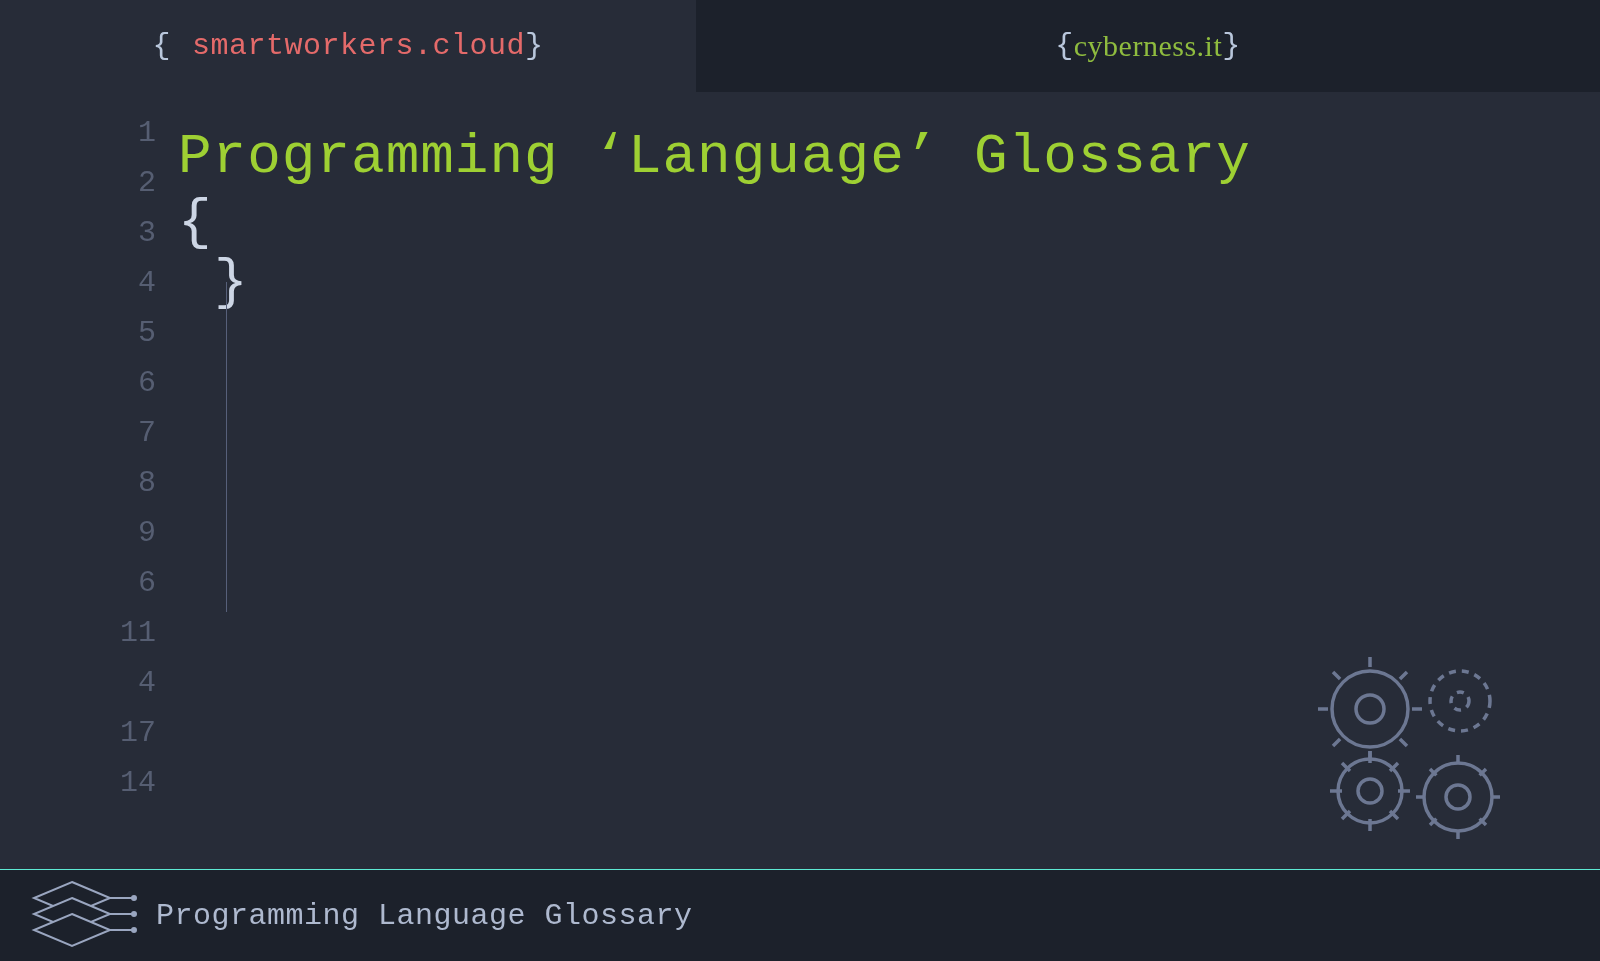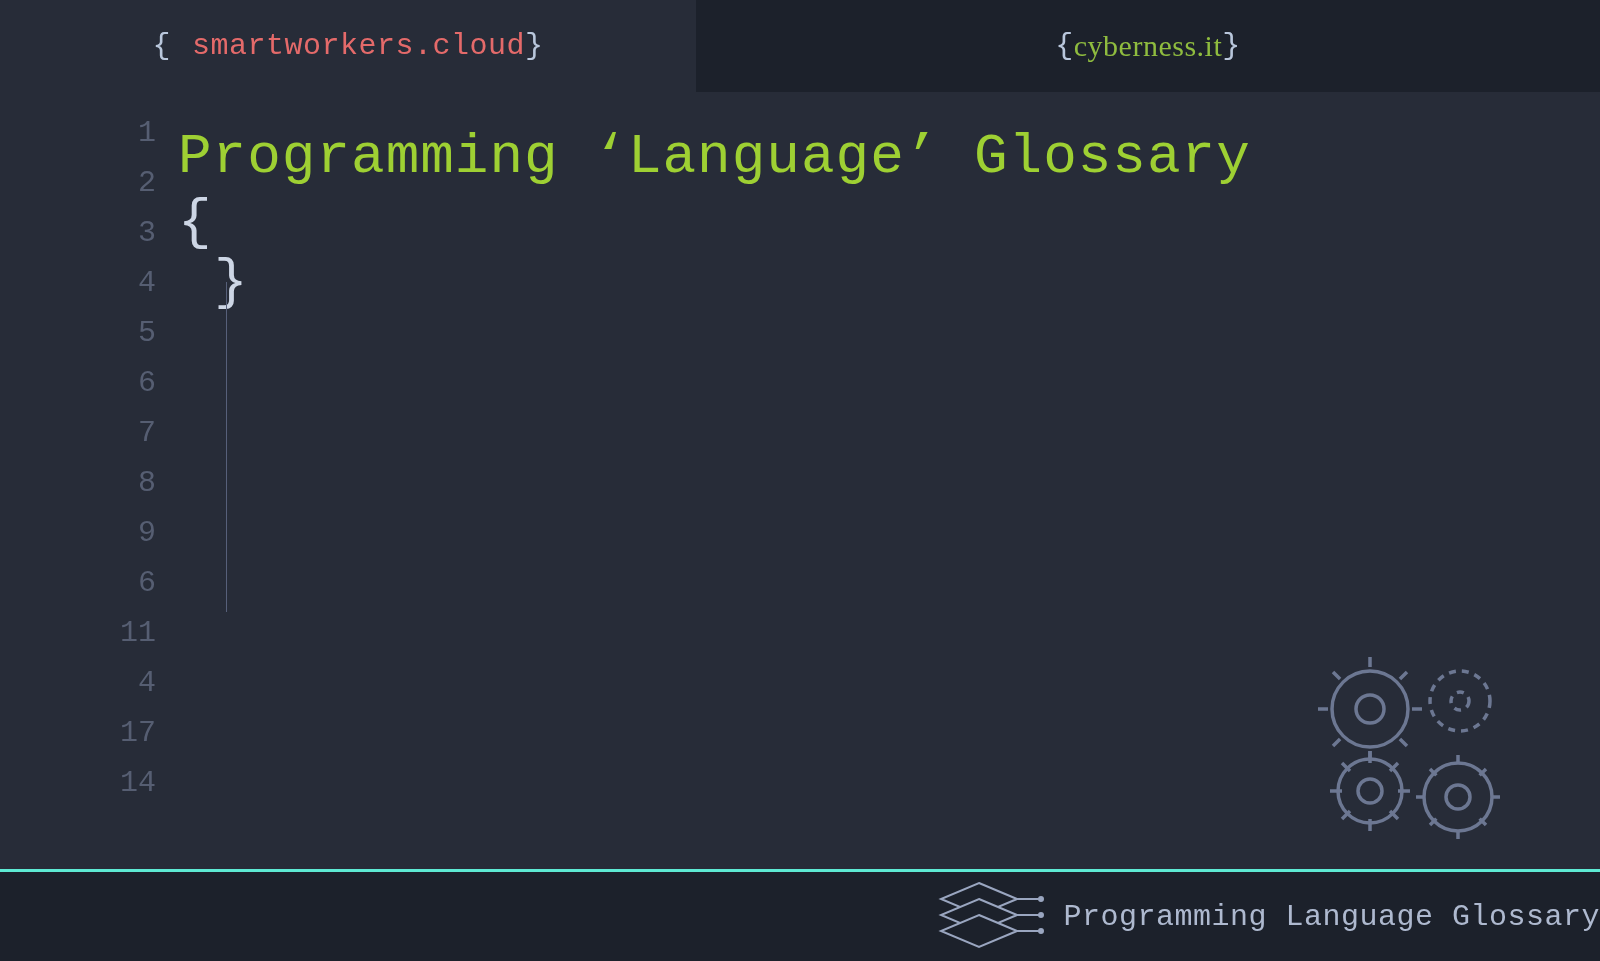--- a/index.html
+++ b/index.html
@@ -94,25 +94,24 @@
   height: 200px;
 }
 
 .footer {
   position: absolute;
   bottom: 0;
   left: 0;
   right: 0;
   height: 92px;
   background: #1c212b;
-  border-top: 3px solid #5eead4;
+  border-top: 1px solid #5eead4;
   display: flex;
   align-items: center;
-  padding-left: 16px;
-  justify-content: flex-end;
+  padding-left: 28px;
 }
 .footer-icon { width: 116px; height: 80px; flex-shrink: 0; display: flex; align-items: center; justify-content: center; }
 .footer-text {
   color: #aeb9cf;
   font-size: 30px;
   margin-left: 12px;
   letter-spacing: 0.5px;
 }
 </style>
 </head>

